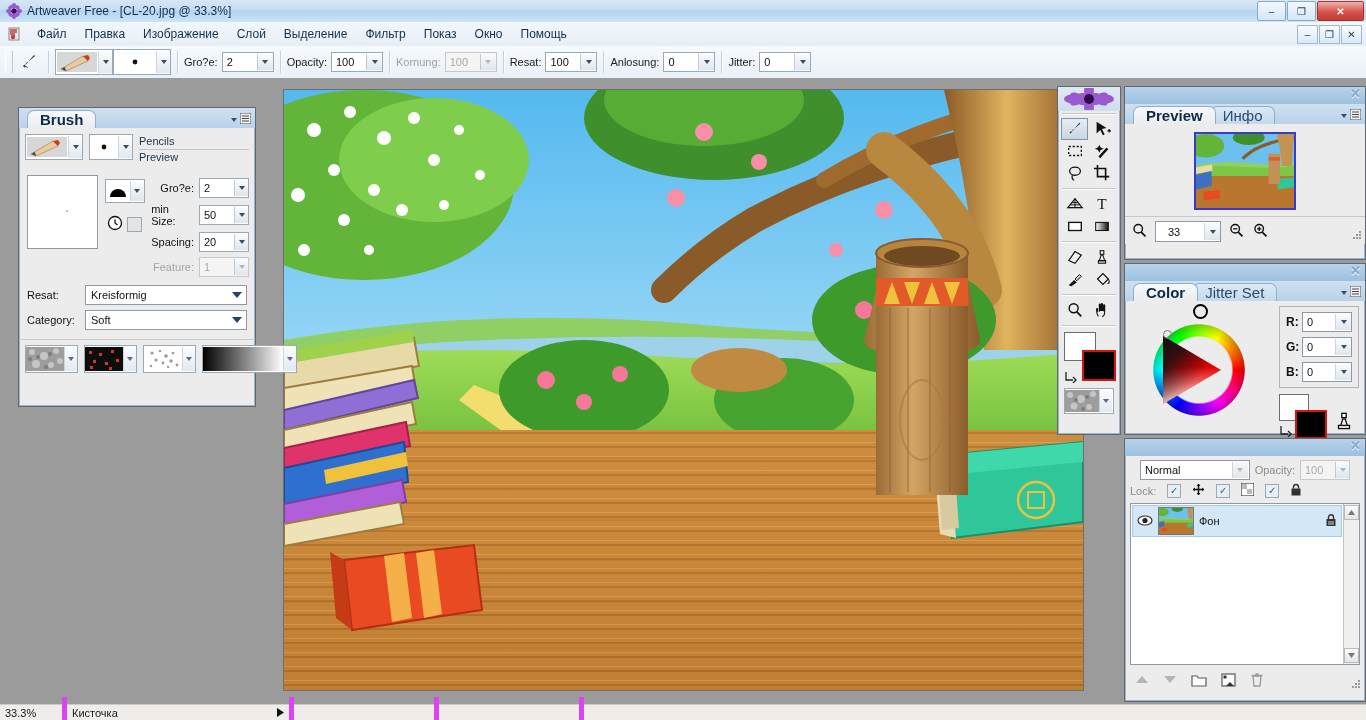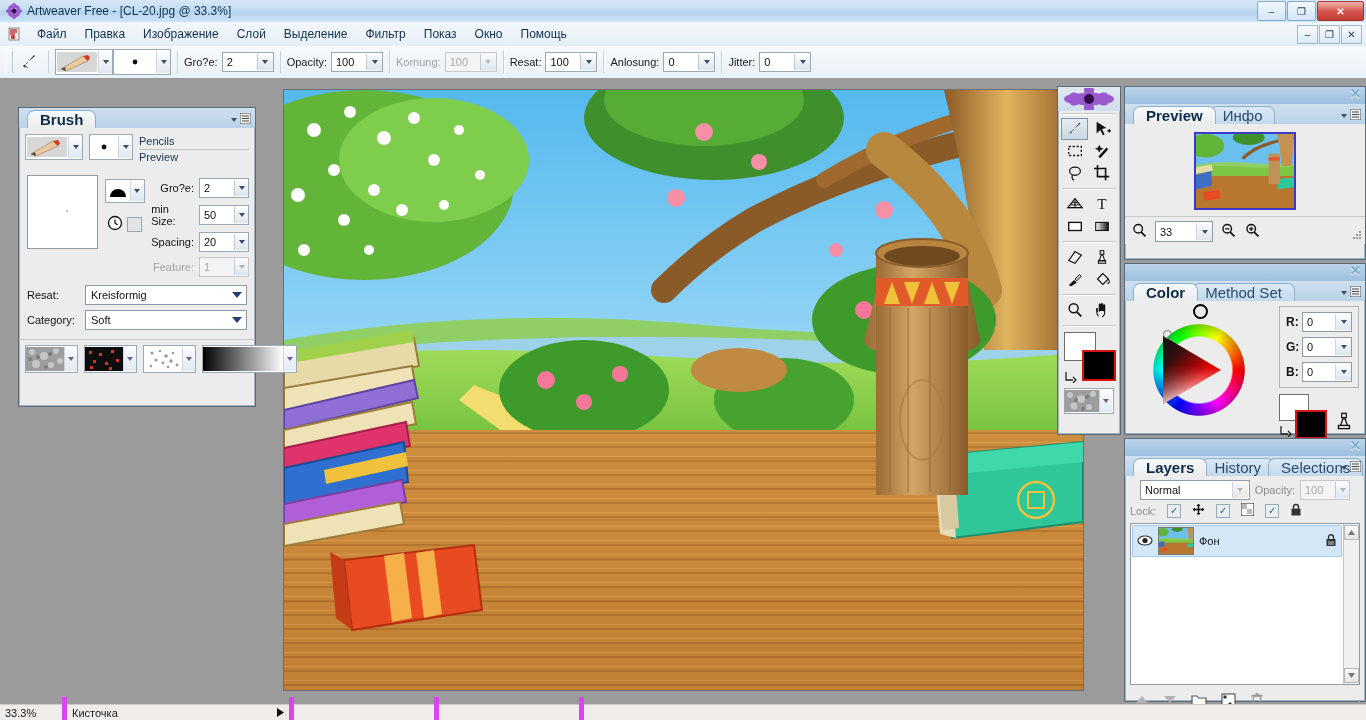--- a/index.html
+++ b/index.html
@@ -160,21 +160,21 @@
   .cb-fore{position:absolute;left:18px;top:20px;width:30px;height:27px;background:#000;border:2px solid #d61414;}
   .cb-swap{position:absolute;left:0;top:40px;font-size:12px;color:#333;}
   .texsel{display:flex;align-items:center;border:1px solid #9aa9b8;background:#fff;height:24px;margin:2px 6px;}
 
   
   #previewpanel{left:1124px;top:86px;width:240px;height:172px;}
   .pv-img-wrap{display:flex;align-items:center;justify-content:center;padding:8px 0 6px;}
   .pv-img{width:98px;height:74px;border:2px solid #3b3bc8;overflow:hidden;}
   .pv-bottom{display:flex;align-items:center;gap:7px;padding:4px 6px 2px;border-top:1px solid #c9c9c9;position:relative;}
   .zoomfield{display:flex;align-items:center;height:19px;border:1px solid #8d9aa7;background:#fff;}
-  .zoomfield .zv{width:36px;padding-left:4px;font-size:11px;color:#111;}
+  .zoomfield .zv{width:36px;padding-left:12px;font-size:11px;color:#111;}
   .zoomfield .zd{width:15px;height:17px;border-left:1px solid #cdd6df;
     background:linear-gradient(to bottom,#fafcfe,#dde6ee);display:flex;align-items:center;justify-content:center;}
   .resz{position:absolute;right:3px;bottom:2px;}
 
   
   #colorpanel{left:1124px;top:263px;width:240px;height:170px;}
   .cp-body{display:flex;padding:5px 6px;}
   .wheel{width:142px;height:130px;position:relative;flex:none;}
   .ring{position:absolute;left:4px;top:0;width:128px;height:128px;border-radius:50%;
     background:conic-gradient(from 90deg,#ff0000,#ff00ff,#0000ff,#00ffff,#00ff00,#ffff00,#ff0000);
@@ -990,21 +990,21 @@
     </div>
   </div>
 </div>
 
 <div class="abs panel" id="colorpanel">
   <div class="panel-title">
     <div class="pclose">✕</div>
   </div>
   <div class="tabrow">
     <div class="ptab act">Color</div>
-    <div class="ptab">Method Set</div>
+    <div class="ptab">Jitter Set</div>
     <div class="pmenu">
       <span class="tri-d"></span>
       <span>
         <svg width="11" height="11" viewBox="0 0 11 11">
             <rect width="11" height="11" fill="#f0f0f0" stroke="#4a4a4a"></rect>
             <path d="M2 3h7M2 5.5h7M2 8h7" stroke="#4a4a4a"></path>
           </svg>
       </span>
     </div>
   </div>
@@ -1065,34 +1065,20 @@
         </div>
       </div>
     </div>
   </div>
 </div>
 
 <div class="abs panel" id="layerspanel">
   <div class="panel-title">
     <div class="pclose">✕</div>
   </div>
-  <div class="tabrow">
-    <div class="ptab act">Layers</div>
-    <div class="ptab">History</div>
-    <div class="ptab">Selections</div>
-    <div class="pmenu">
-      <span class="tri-d"></span>
-      <span>
-        <svg width="11" height="11" viewBox="0 0 11 11">
-            <rect width="11" height="11" fill="#f0f0f0" stroke="#4a4a4a"></rect>
-            <path d="M2 3h7M2 5.5h7M2 8h7" stroke="#4a4a4a"></path>
-          </svg>
-      </span>
-    </div>
-  </div>
 
   <div class="lp-row1">
     <div class="blendsel">
       <span>Normal</span>
       <span class="bd">
           <span class="tri-d dis"></span>
         </span>
     </div>
     <span style="font-size:11px;color:#8c8c8c">Opacity:</span>
     <div class="spin dis" style="width:48px">

